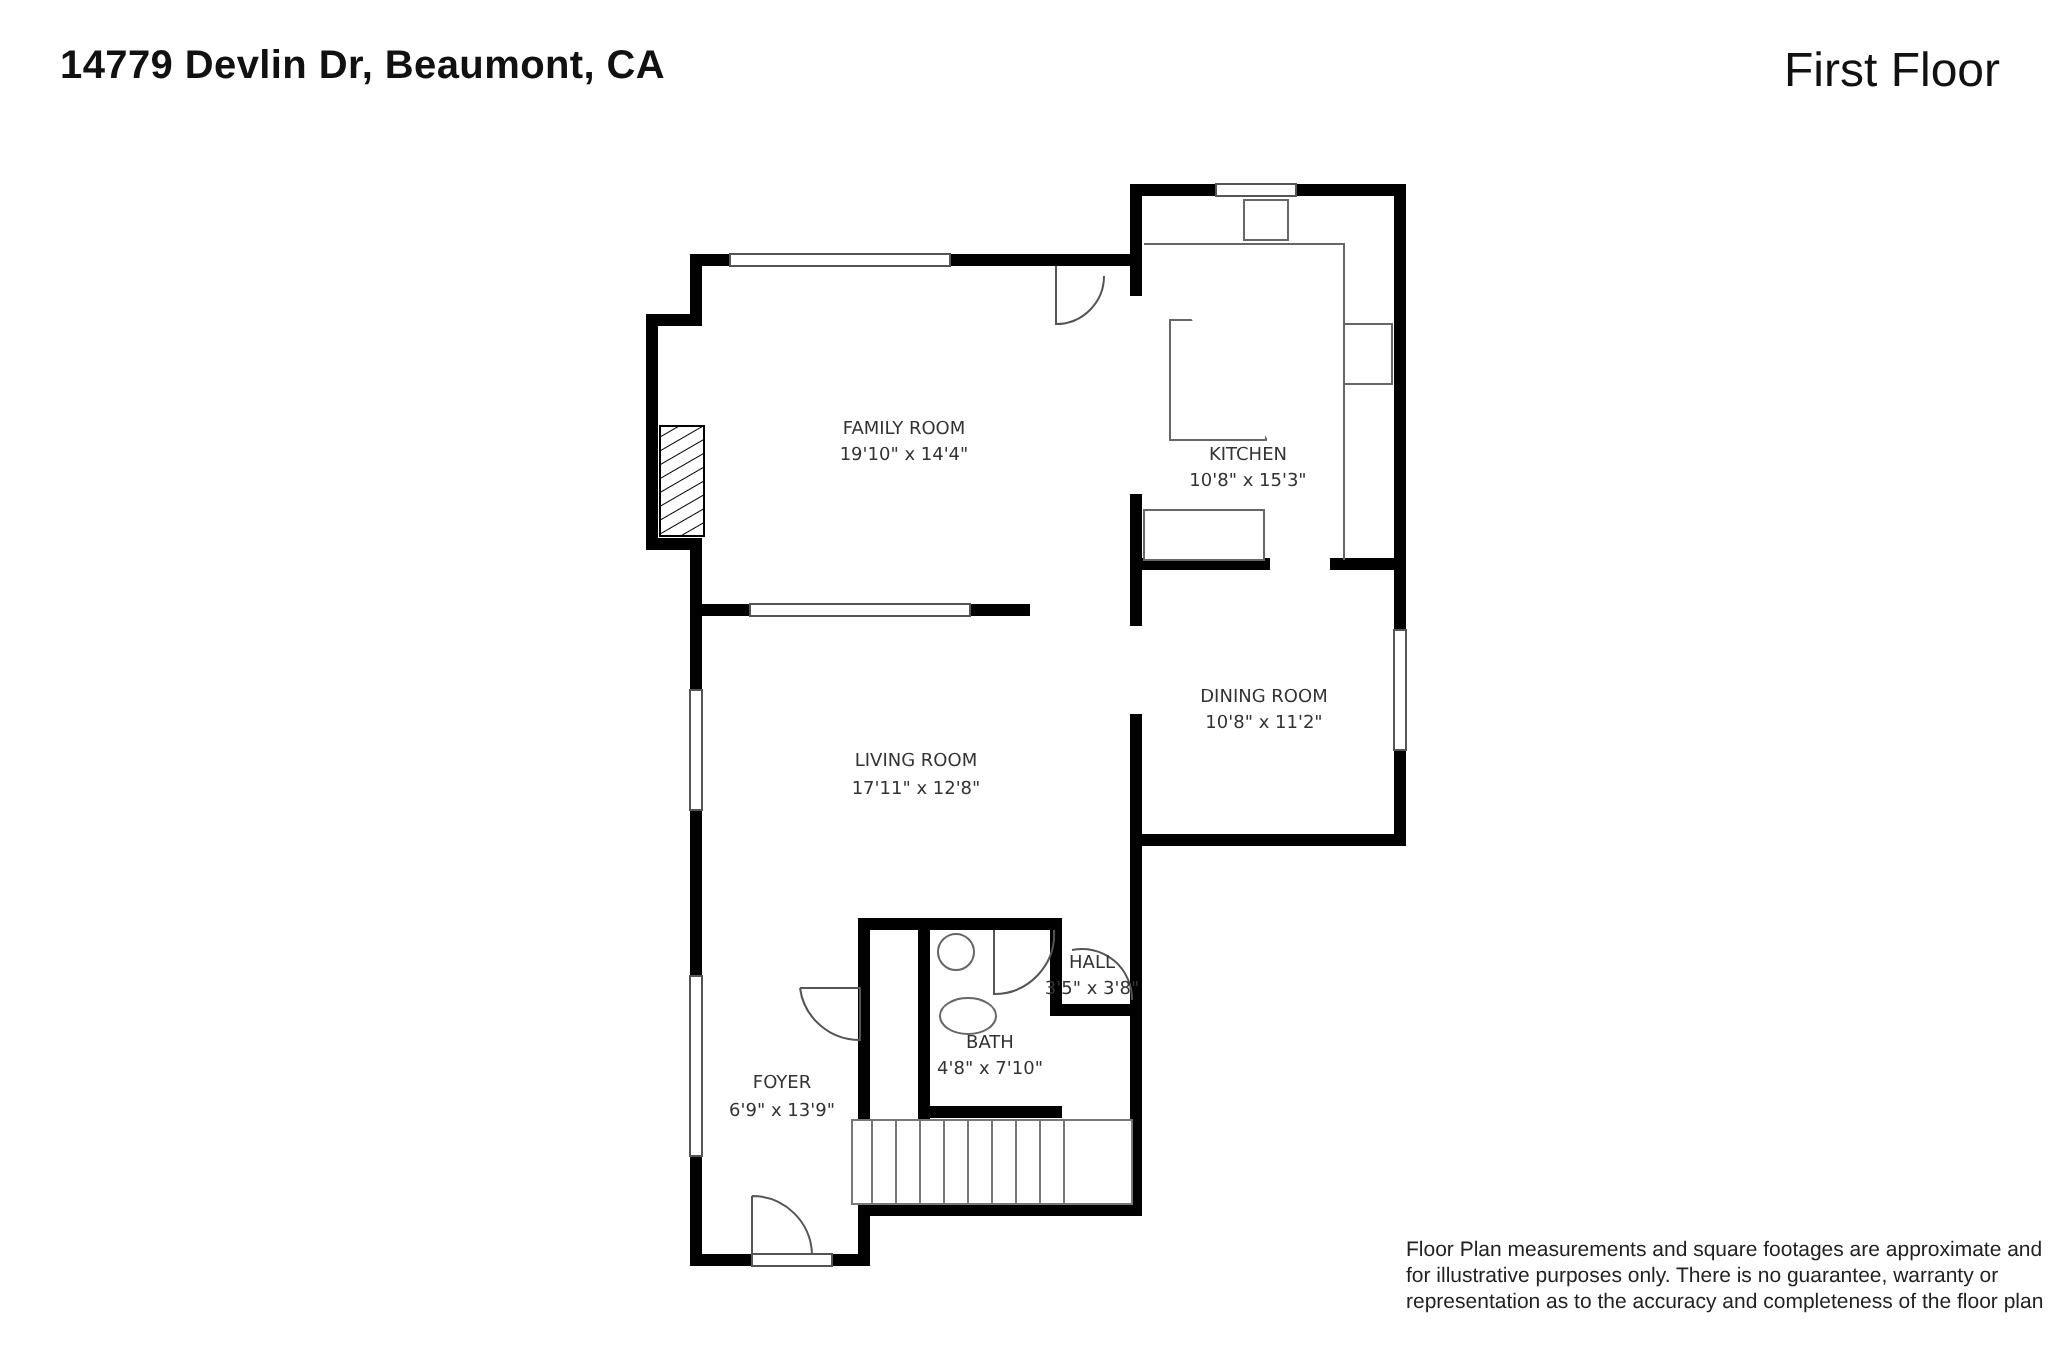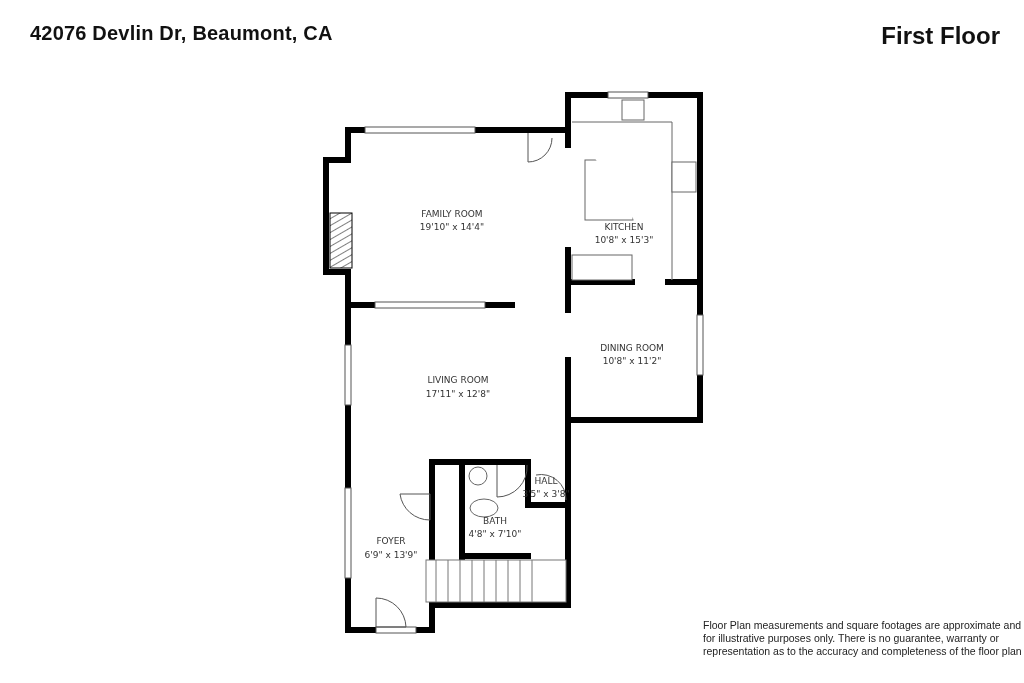--- a/index.html
+++ b/index.html
@@ -1,26 +1,26 @@
 <!DOCTYPE html>
 <html><head>
 <meta charset="utf-8">
 <style>
   html,body{margin:0;padding:0;background:#fff;}
   body{width:1024px;height:683px;position:relative;overflow:hidden;font-family:"Liberation Sans",sans-serif;}
   .addr{position:absolute;left:30px;top:22px;font-size:20px;font-weight:bold;color:#111;letter-spacing:0.2px;}
-  .floor{position:absolute;right:24px;top:22px;font-size:24px;font-weight:bold;color:#111;}
+  .floor{position:absolute;right:24px;top:22px;font-size:24px;font-weight:normal;color:#111;}
   .disclaimer{position:absolute;left:703px;top:619px;width:340px;font-size:10.5px;line-height:13px;color:#222;}
   svg.plan{position:absolute;left:0;top:0;}
   .rlabel{font-family:"DejaVu Sans",sans-serif;font-size:9px;fill:#333;text-anchor:middle;}
 </style>
 </head>
 <body>
 
-<div class="addr">42076 Devlin Dr, Beaumont, CA</div>
+<div class="addr">14779 Devlin Dr, Beaumont, CA</div>
 <div class="floor">First Floor</div>
 
 <svg class="plan" width="1024" height="683">
   <defs>
     <pattern id="hatch" width="6" height="6" patternUnits="userSpaceOnUse" patternTransform="rotate(60)">
       <line x1="0" y1="0" x2="0" y2="6" stroke="#000" stroke-width="1"></line>
     </pattern>
   </defs>
   <g fill="none" stroke="#000" stroke-width="6" stroke-linecap="square">
 

